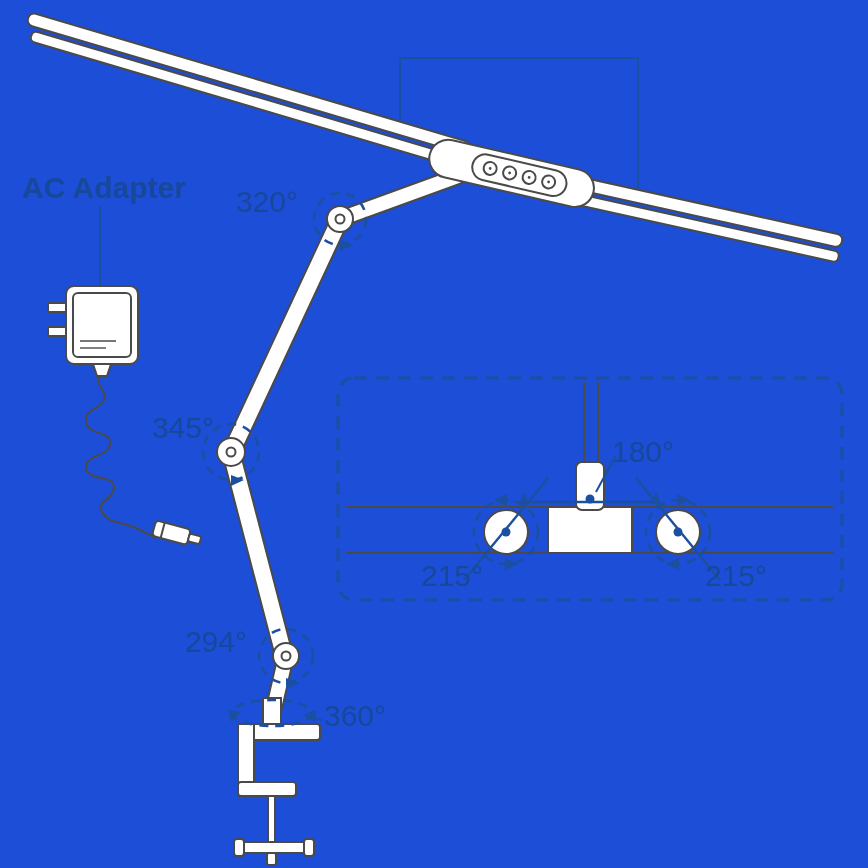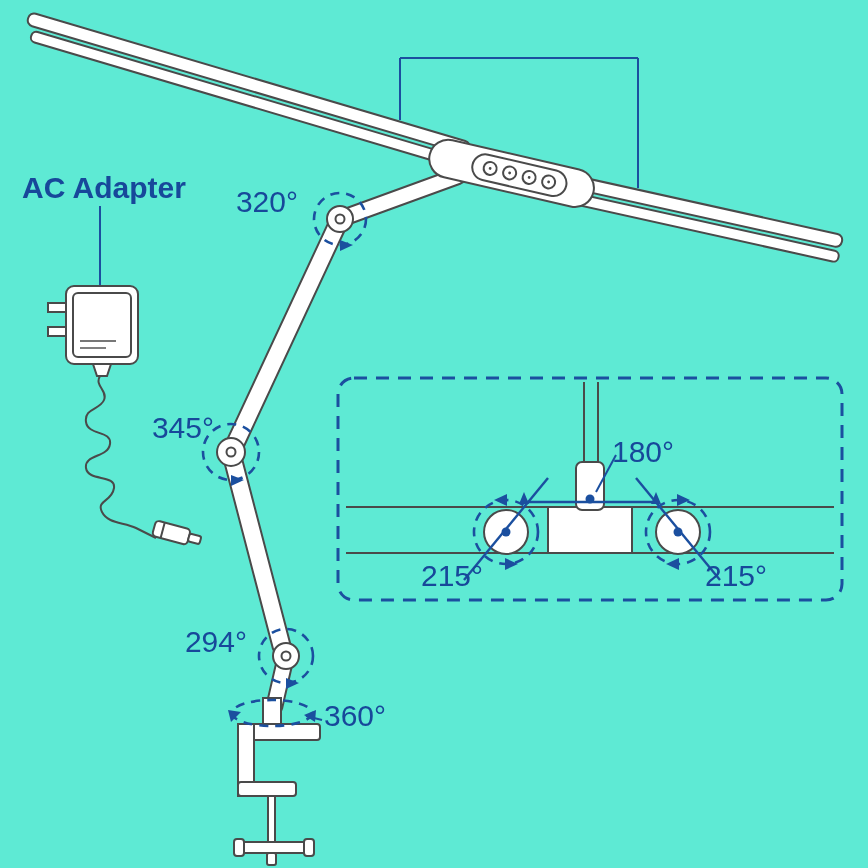--- a/index.html
+++ b/index.html
@@ -1,19 +1,19 @@
 <!DOCTYPE html>
 <html><head>
 <meta charset="utf-8">
 <style>
   html,body { margin:0; padding:0; background:#ffffff; }
   .stage {
     position:relative;
     width:868px; height:868px;
-    background:#5eead4;
+    background:#1d4ed8;
     font-family:"Liberation Sans", sans-serif;
     overflow:hidden;
   }
   svg { display:block; }
   .art      { fill:#ffffff; stroke:#4a4a4a; stroke-width:2; }
   .artline  { fill:none;    stroke:#4a4a4a; stroke-width:2; }
   .artthin  { fill:none;    stroke:#4a4a4a; stroke-width:1.4; }
   .blue     { fill:none;    stroke:#1b4f9f; stroke-width:2.4; }
   .bluethin { fill:none;    stroke:#1b4f9f; stroke-width:2; }
   .blue-dash{ fill:none;    stroke:#1b4f9f; stroke-width:2.6; stroke-dasharray:9 7; }

